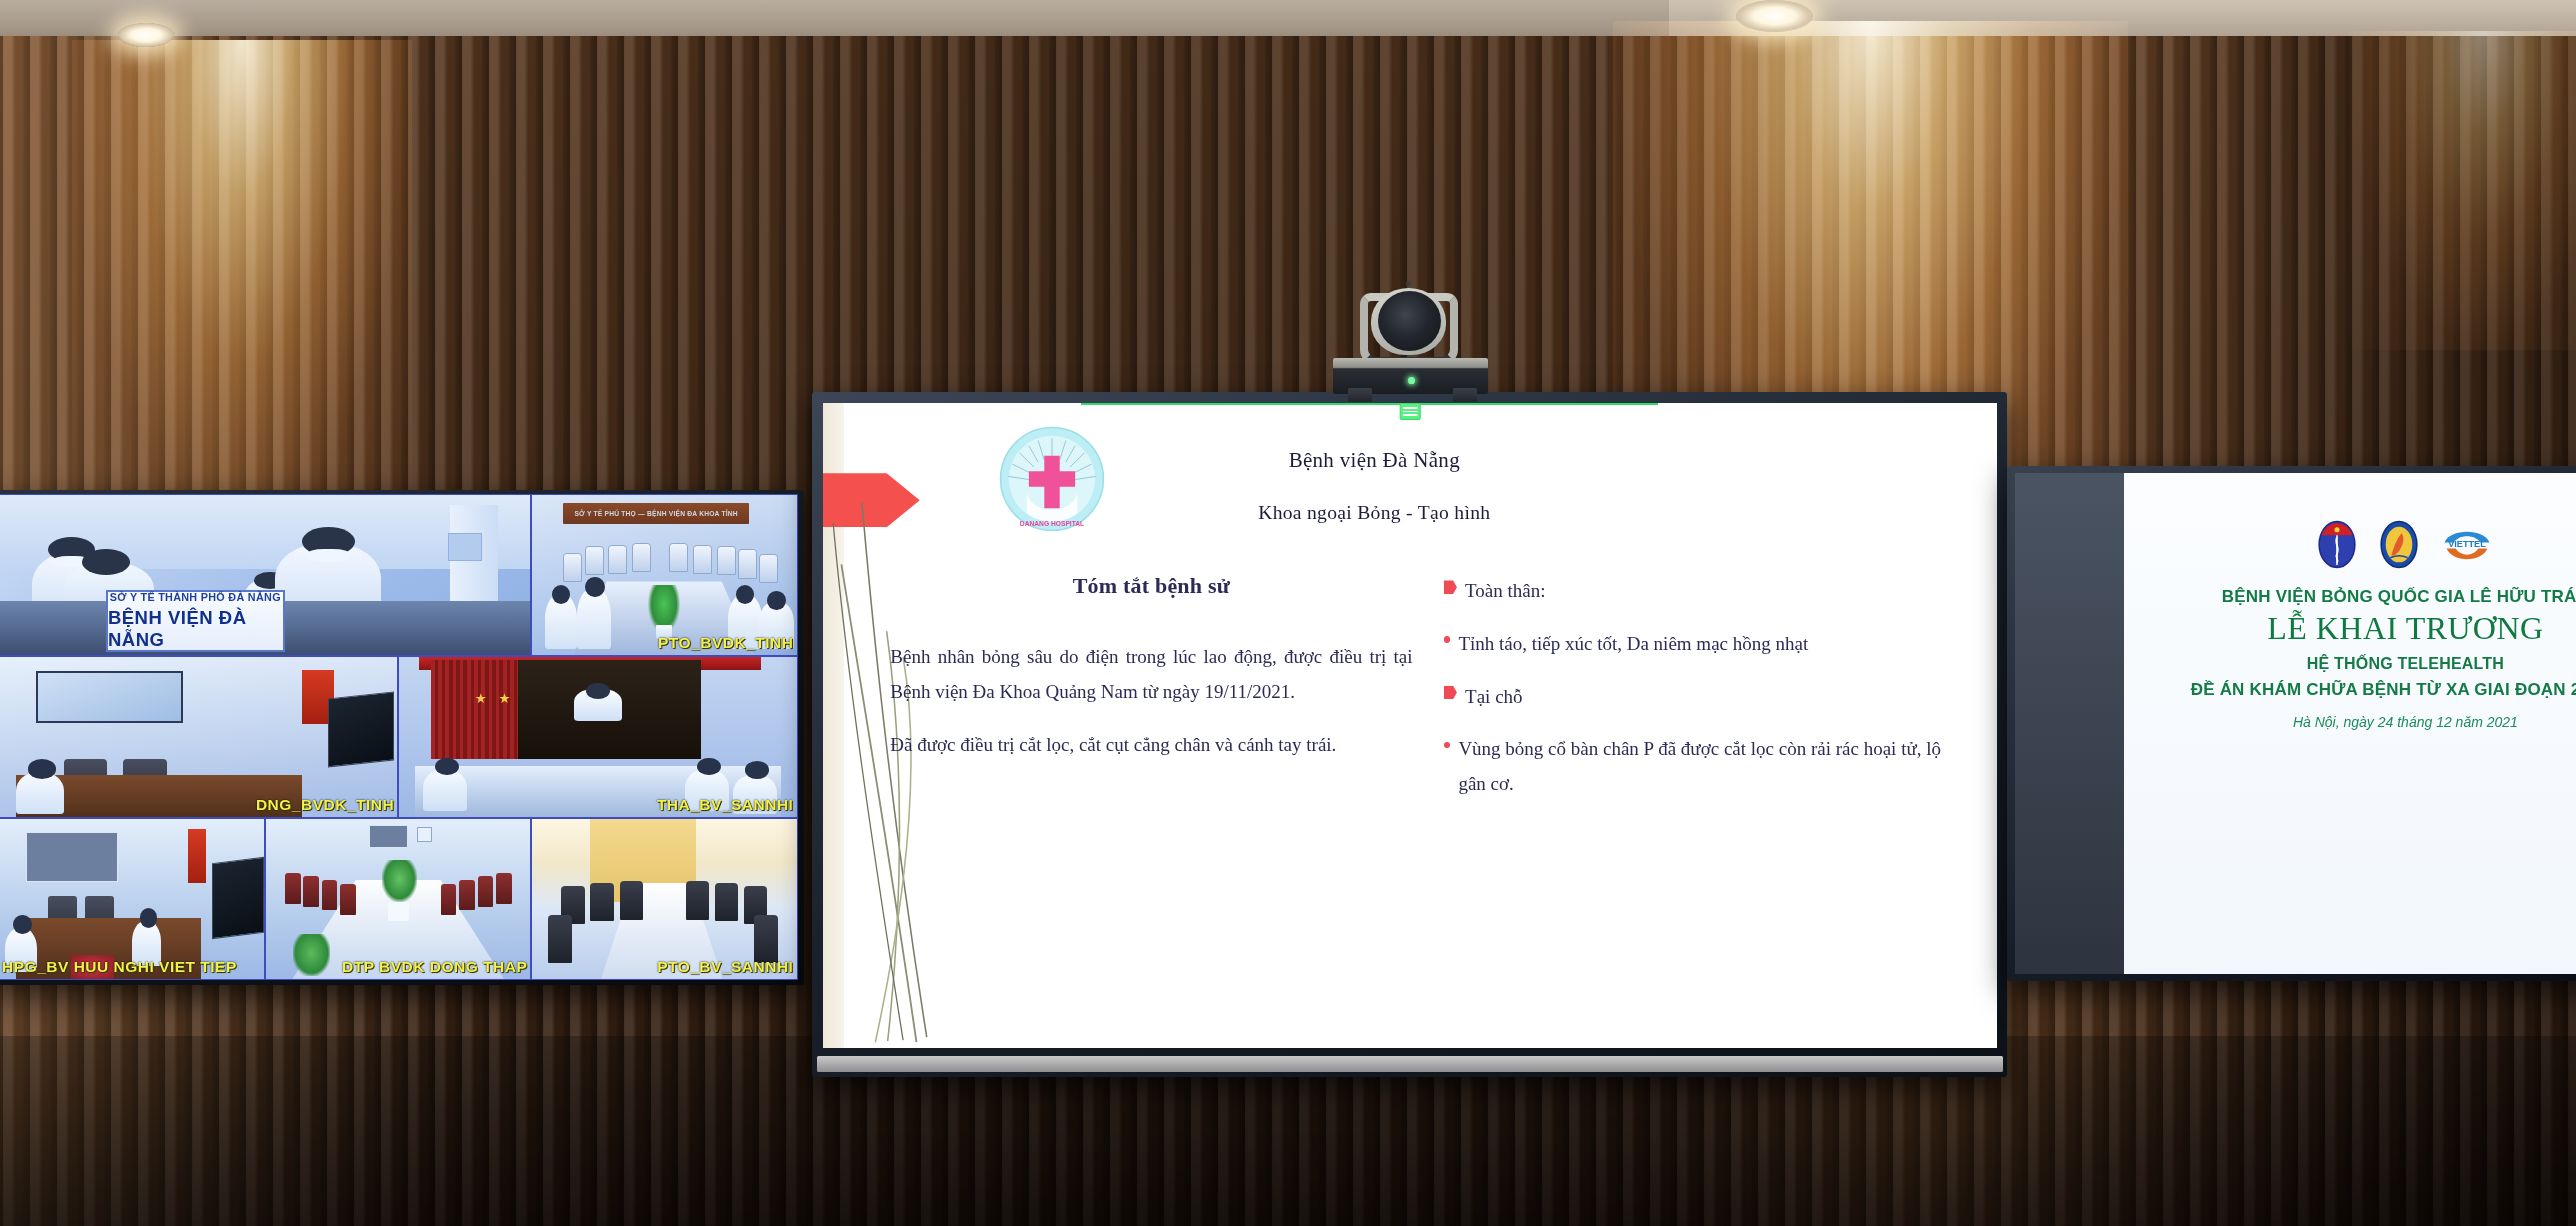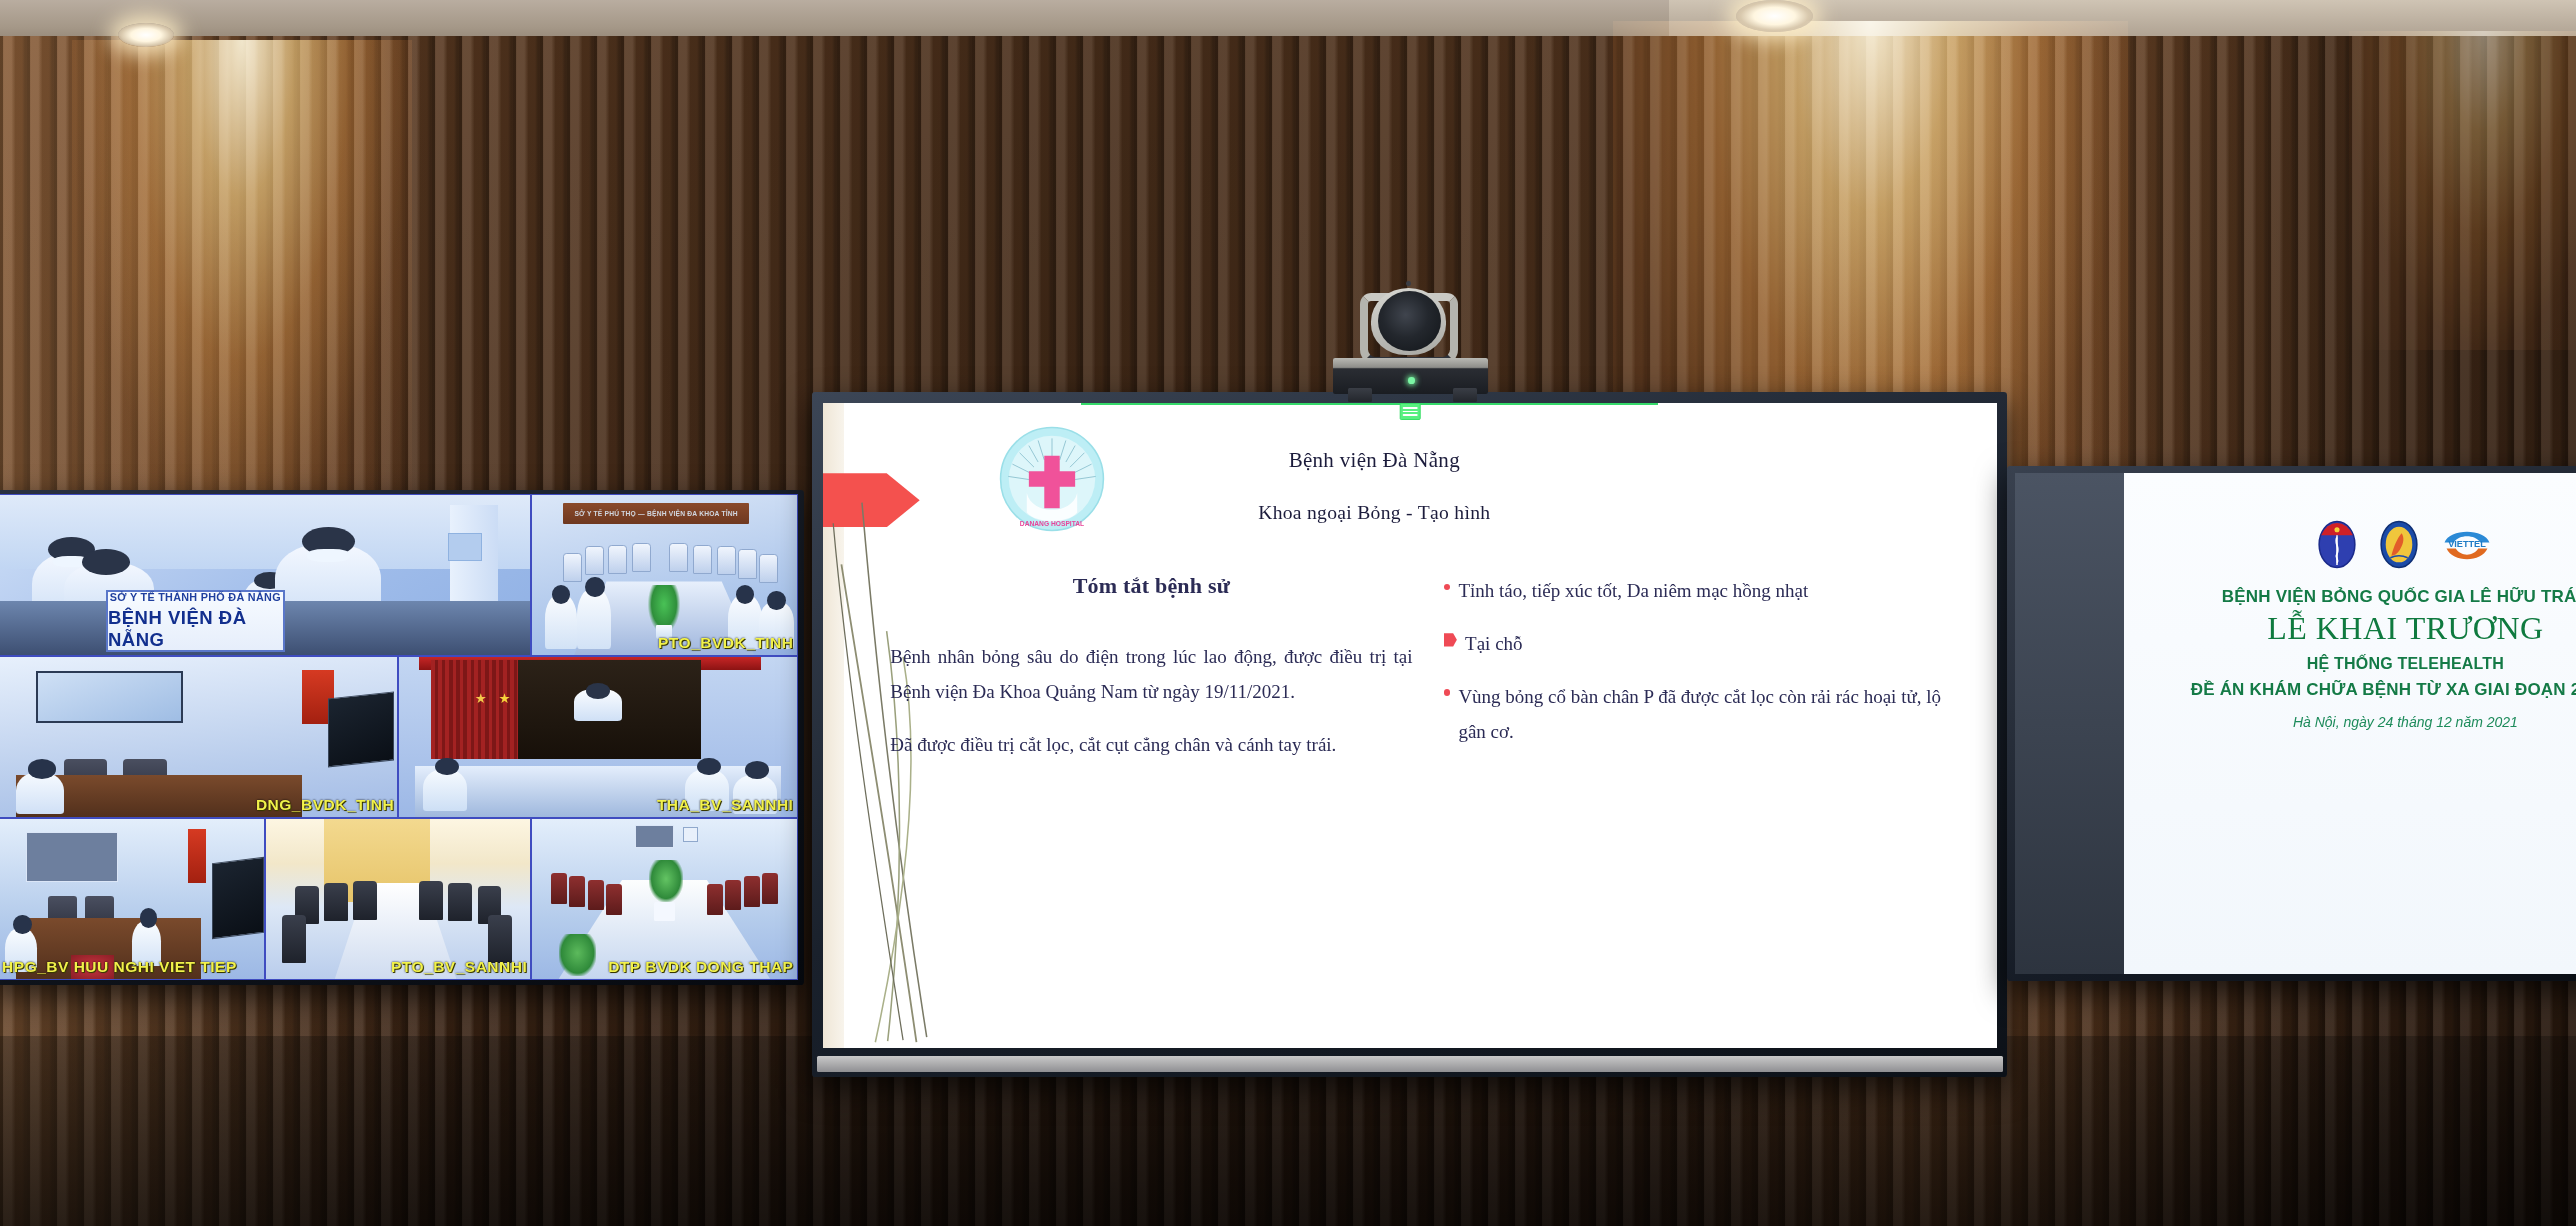--- a/index.html
+++ b/index.html
@@ -335,53 +335,53 @@
             <div style="position:absolute;left:2%;bottom:4%;width:12%;height:28%;border-radius:45% 45% 8% 8%;background:linear-gradient(180deg,#fbfdff,#d2e2f6)"></div>
             <div style="position:absolute;left:5%;bottom:28%;width:7%;height:12%;border-radius:50%;background:#27334a"></div>
             <div style="position:absolute;left:50%;bottom:8%;width:11%;height:28%;border-radius:45% 45% 8% 8%;background:linear-gradient(180deg,#fbfdff,#d2e2f6)"></div>
             <div style="position:absolute;left:53%;bottom:32%;width:6.5%;height:12%;border-radius:50%;background:#27334a"></div>
             <div style="position:absolute;left:27%;bottom:0%;width:16%;height:15%;background:radial-gradient(ellipse at 50% 50%,#c9353f,#8a1e26)"></div>
           </div>
           <div class="vlabel left">HPG_BV HUU NGHI VIET TIEP</div>
         </div>
 
         <div class="vtile">
-          <div class="room-e">
-            <div class="warmwall"></div>
-            <div class="tablewhite"></div>
-            <div class="ch" style="left:11%;top:42%"></div>
-            <div class="ch" style="left:22%;top:40%"></div>
-            <div class="ch" style="left:33%;top:39%"></div>
-            <div class="ch" style="left:58%;top:39%"></div>
-            <div class="ch" style="left:69%;top:40%"></div>
-            <div class="ch" style="left:80%;top:42%"></div>
-            <div class="ch" style="left:6%;top:60%;height:30%"></div>
-            <div class="ch" style="left:84%;top:60%;height:30%"></div>
-          </div>
-          <div class="vlabel">PTO_BV_SANNHI</div>
-        </div>
-
-        <div class="vtile">
           <div class="room-f">
             <div class="pic"></div>
               <div class="pic2"></div>
             <div class="tbl"></div>
             <div class="ch" style="left:7%;top:34%"></div>
               <div class="ch" style="left:14%;top:36%"></div>
             <div class="ch" style="left:21%;top:38%"></div>
               <div class="ch" style="left:28%;top:41%"></div>
             <div class="ch" style="left:66%;top:41%"></div>
               <div class="ch" style="left:73%;top:38%"></div>
             <div class="ch" style="left:80%;top:36%"></div>
               <div class="ch" style="left:87%;top:34%"></div>
             <div class="plant"></div>
             <div style="position:absolute;left:46%;top:52%;width:8%;height:12%;background:#f4f8ff;border-radius:1.5px"></div>
             <div style="position:absolute;left:10%;bottom:2%;width:14%;height:26%;background:radial-gradient(ellipse at 50% 45%,#5cba5c,#2f8a3a 62%,rgba(47,138,58,0) 76%)"></div>
           </div>
           <div class="vlabel">DTP BVDK DONG THAP</div>
+        </div>
+
+        <div class="vtile">
+          <div class="room-e">
+            <div class="warmwall"></div>
+            <div class="tablewhite"></div>
+            <div class="ch" style="left:11%;top:42%"></div>
+            <div class="ch" style="left:22%;top:40%"></div>
+            <div class="ch" style="left:33%;top:39%"></div>
+            <div class="ch" style="left:58%;top:39%"></div>
+            <div class="ch" style="left:69%;top:40%"></div>
+            <div class="ch" style="left:80%;top:42%"></div>
+            <div class="ch" style="left:6%;top:60%;height:30%"></div>
+            <div class="ch" style="left:84%;top:60%;height:30%"></div>
+          </div>
+          <div class="vlabel">PTO_BV_SANNHI</div>
         </div>
       </div>
 
     </div>
   </div>
 
   <div class="screen" id="center-screen">
     <div class="bezel"></div>
 
     <div class="slide">
@@ -434,20 +434,24 @@
       </div>
 
       <div class="cols">
         <div class="col">
           <div class="ctitle">Tóm tắt bệnh sử</div>
           <p>Bệnh nhân bỏng sâu do điện trong lúc lao động, được điều trị tại Bệnh viện Đa Khoa Quảng Nam từ ngày 19/11/2021.</p>
           <p>Đã được điều trị cắt lọc, cắt cụt cẳng chân và cánh tay trái.</p>
         </div>
         <div class="col">
           <div class="bpt">
+            <div class="sq"></div>
+            <span>Toàn thân:</span>
+          </div>
+          <div class="bpt">
             <div class="dt"></div>
             <span>Tỉnh táo, tiếp xúc tốt, Da niêm mạc hồng nhạt</span>
           </div>
           <div class="bpt">
             <div class="sq"></div>
             <span>Tại chỗ</span>
           </div>
           <div class="bpt">
             <div class="dt"></div>
             <span>Vùng bỏng cổ bàn chân P đã được cắt lọc còn rải rác hoại tử, lộ gân cơ.</span>

